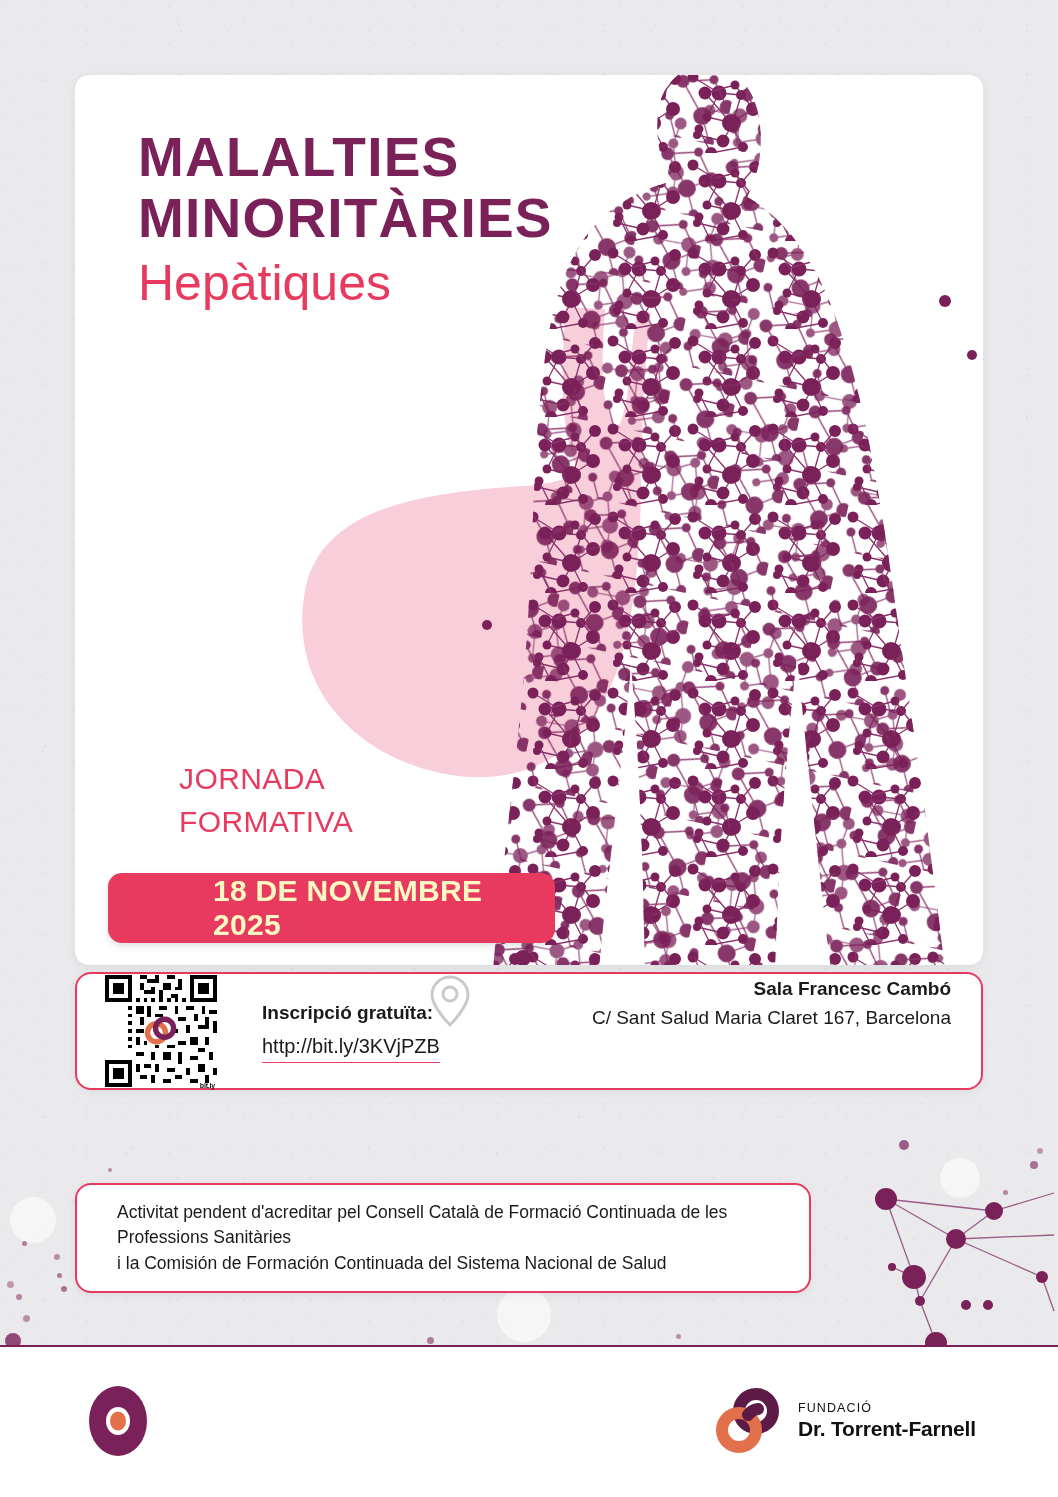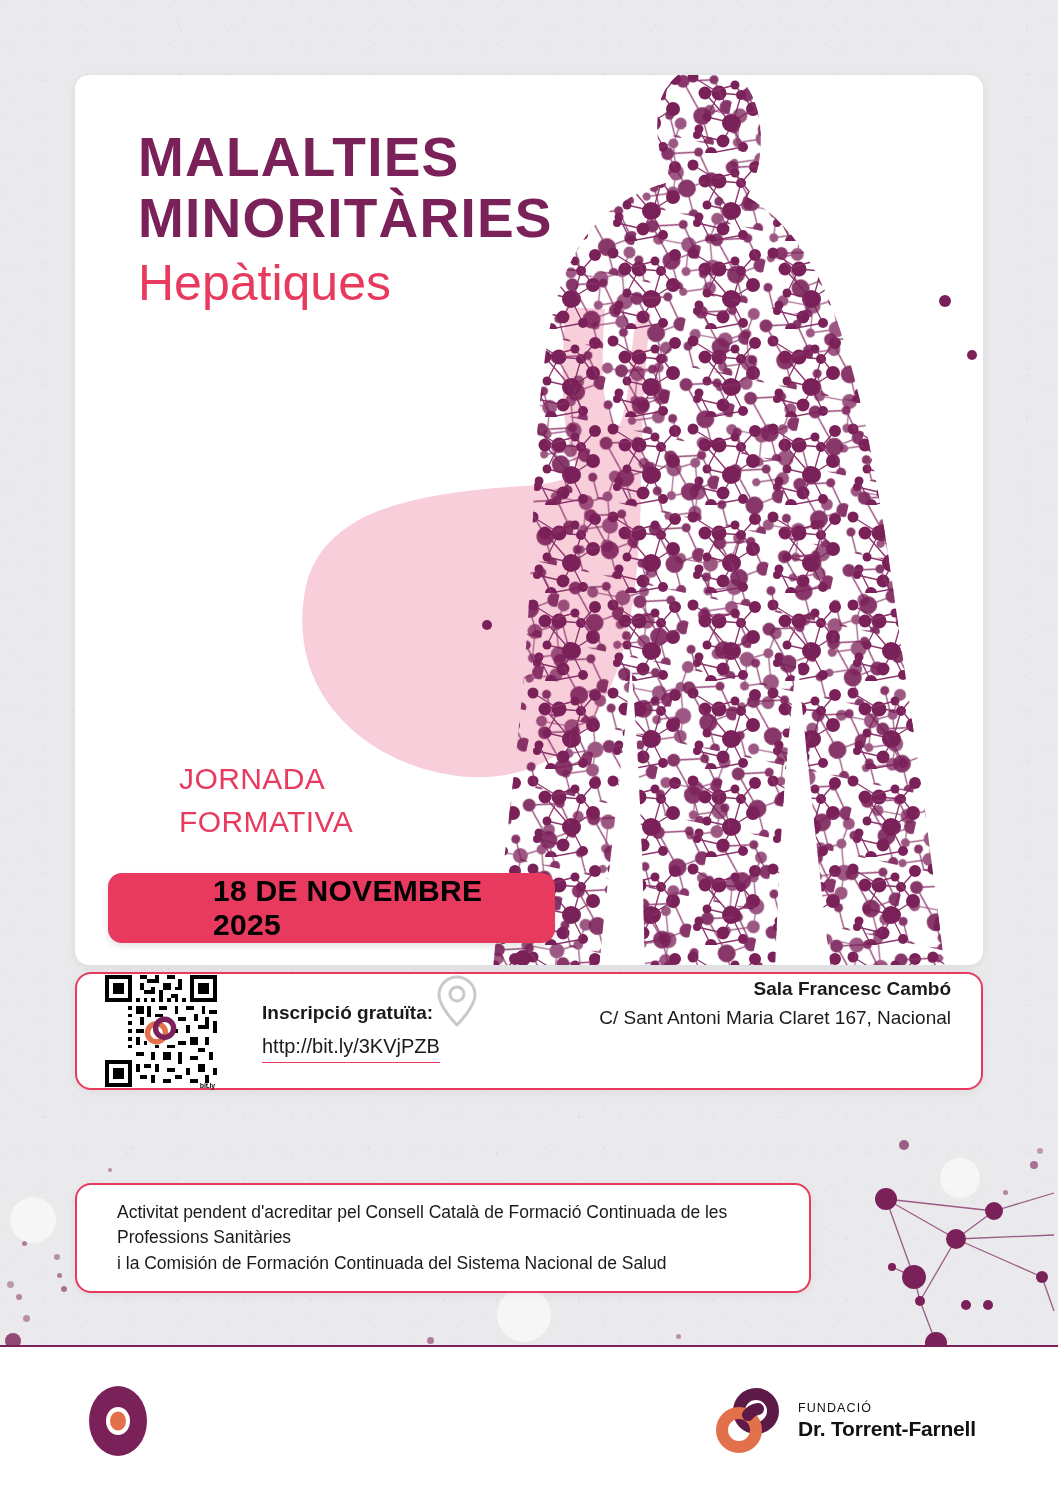--- a/index.html
+++ b/index.html
@@ -125,21 +125,21 @@
     width: 447px;
     height: 70px;
     background: #E8395E;
     border-radius: 14px;
     box-shadow: 0 3px 7px rgba(0,0,0,.12);
     display: flex;
     align-items: center;
     z-index: 6;
   }
   #date-pill span {
-    color: #000000;
+    color: #fef9c3;
     font-size: 30px;
     font-weight: 700;
     letter-spacing: .3px;
     padding-left: 105px;
   }
 
   
   .outline-card {
     position: absolute;
     background: #fff;
@@ -531,21 +531,21 @@
       <a class="reg-link" href="#">http://bit.ly/3KVjPZB</a>
     </div>
 
     <div class="venue-group">
       <svg class="pin-icon" width="44" height="54" viewBox="0 0 44 54" aria-hidden="true">
         <path d="M22 3 C12 3 4 11 4 21 C4 33 22 51 22 51 C22 51 40 33 40 21 C40 11 32 3 22 3 Z" fill="none" stroke="#c9c9c9" stroke-width="3"></path>
         <circle cx="22" cy="20" r="7" fill="none" stroke="#c9c9c9" stroke-width="3"></circle>
       </svg>
       <div class="venue-text">
         <div class="venue-name">Sala Francesc Cambó</div>
-        <div class="venue-line">C/ Sant Antoni Maria Claret 167, Nacional</div>
+        <div class="venue-line">C/ Sant Salud Maria Claret 167, Barcelona</div>
       </div>
     </div>
   </div>
 
   <div id="accreditation-card" class="outline-card">
     <div class="accred-text">
       <div>Activitat pendent d'acreditar pel Consell Català de Formació Continuada de les Professions Sanitàries</div>
       <div>i la Comisión de Formación Continuada del Sistema Nacional de Salud</div>
     </div>
   </div>

